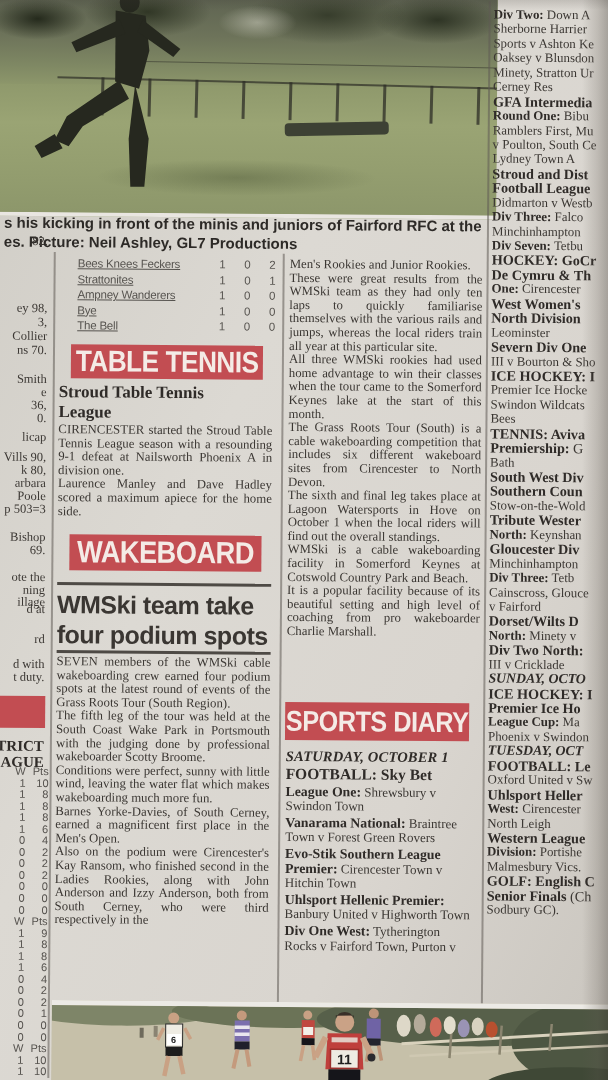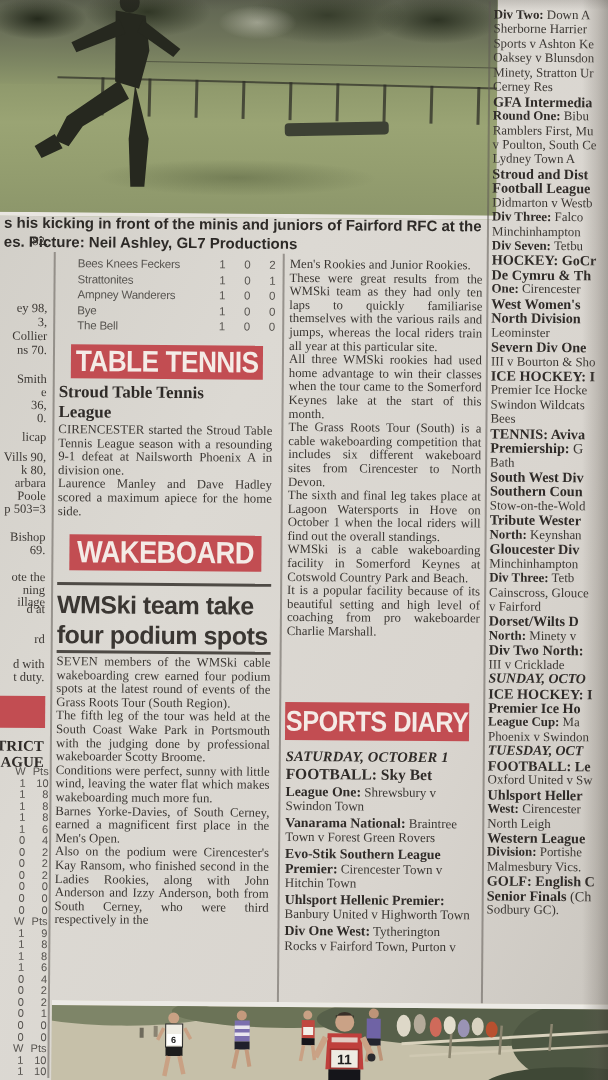--- a/index.html
+++ b/index.html
@@ -37,21 +37,21 @@
   .pt-bench{position:absolute;left:288px;top:128px;width:104px;height:13px;background:#3d4134;border-radius:4px;transform:rotate(-1.5deg);}
   .pt-person{position:absolute;left:28px;top:-4px;}
 
   
   .caption{position:absolute;left:2px;font-family:"Liberation Sans",sans-serif;font-weight:bold;font-size:15px;color:#2d2a27;white-space:nowrap;}
   #cap1{top:216px;} #cap2{top:235px;}
 
   
   .score-table{position:absolute;left:76px;top:258px;width:198px;font-family:"Liberation Sans",sans-serif;font-size:11.5px;color:#56534f;}
   .sb-row{display:flex;height:15.6px;line-height:15.6px;}
-  .sb-name{flex:1;letter-spacing:-0.2px;}
+  .sb-name{flex:1;letter-spacing:-0.2px;text-decoration:underline;}
   .sb-num{width:25px;text-align:right;}
 
   
   .banner{position:absolute;background:#c24d52;color:#f4ebe6;display:flex;align-items:center;justify-content:center;
     font-family:"Liberation Sans",sans-serif;font-weight:bold;}
   .banner>span{transform:scale(0.97,1.1);letter-spacing:-0.5px;white-space:nowrap;}
   #banner-tt{left:70px;top:346px;width:192px;height:34px;font-size:27px;}
   #banner-wb{left:70px;top:536px;width:192px;height:36px;font-size:28px;}
   #banner-sd{left:287px;top:702px;width:184px;height:38px;font-size:26px;}
   #banner-frag{left:-4px;top:698px;width:51px;height:32px;}

